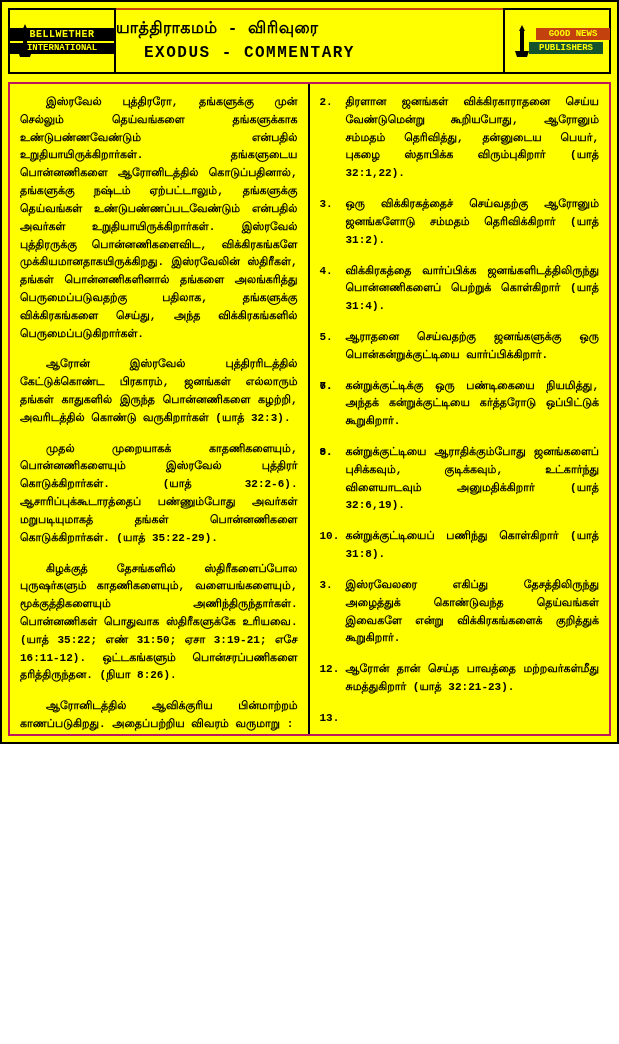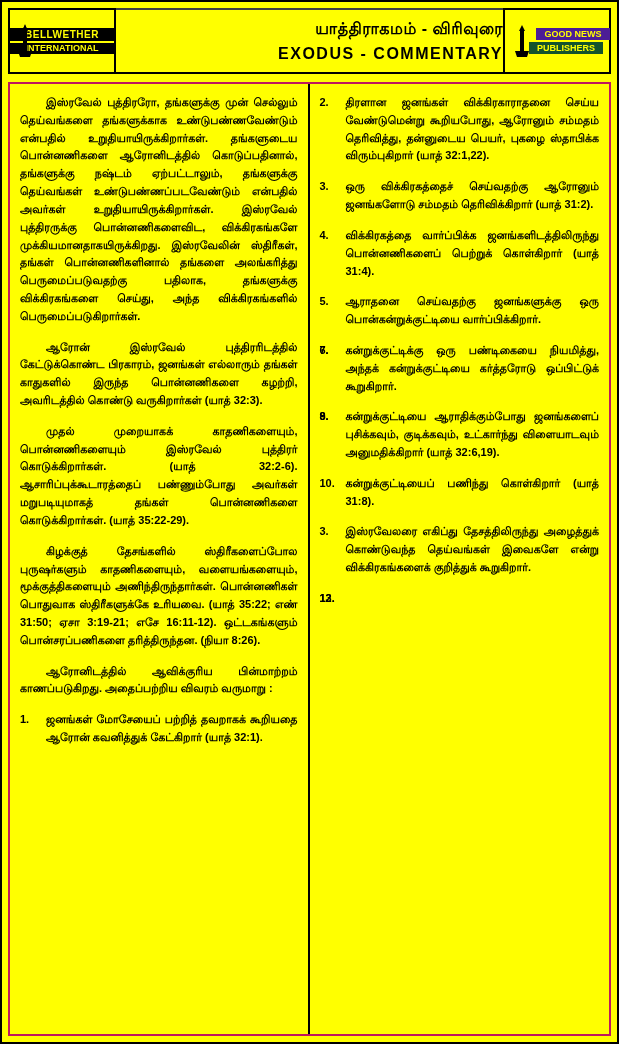--- a/index.html
+++ b/index.html
@@ -3,25 +3,25 @@
 <meta charset="utf-8">
 <style>
   html, body {
     margin: 0;
     padding: 0;
     background: #ffffff;
   }
   .page {
     position: relative;
     width: 619px;
-    height: 1044px;
+    height: 744px;
     background: #ffff00;
     border: 2px solid #000000;
     box-sizing: border-box;
-    font-family: Liberation Sans, sans-serif;
+    font-family: Liberation Mono, monospace;
     overflow: hidden;
   }
 
   
   .header {
     position: absolute;
     left: 6px;
     top: 6px;
     right: 6px;
     height: 66px;
@@ -64,25 +64,25 @@
   .logo-emblem {
     position: absolute;
     left: 4px;
     top: 50%;
     transform: translateY(-50%);
     width: 22px;
     height: 34px;
   }
   .title-box {
     flex: 1;
-    border-top: 2px solid #404040;
+    border-top: 2px solid #c2410c;
     border-bottom: 2px solid #000000;
     display: flex;
     flex-direction: column;
-    align-items: flex-end;
+    align-items: flex-start;
     justify-content: center;
     box-sizing: border-box;
   }
   .title-tamil {
     font-size: 16px;
     font-weight: bold;
     color: #000000;
     letter-spacing: 0.5px;
     line-height: 1.3;
   }
@@ -100,21 +100,21 @@
     border: 2px solid #000000;
     background: #ffff00;
     display: flex;
     flex-direction: column;
     align-items: center;
     justify-content: center;
     box-sizing: border-box;
     position: relative;
   }
   .pub-band {
-    background: #4c1d95;
+    background: #c2410c;
     color: #ffff00;
     font-size: 9px;
     font-weight: bold;
     text-align: center;
     width: 74px;
     padding: 1px 0;
     line-height: 1.15;
     margin-left: 32px;
   }
   .pub-band2 {
@@ -291,20 +291,21 @@
         <li>
           <span class="num">10.</span>
           <span>கன்றுக்குட்டியைப் பணிந்து கொள்கிறார்  (யாத் 31:8).</span>
         </li>
         <li>
           <span class="num">3.</span>
           <span>இஸ்ரவேலரை எகிப்து தேசத்திலிருந்து அழைத்துக் கொண்டுவந்த தெய்வங்கள் இவைகளே என்று விக்கிரகங்களைக் குறித்துக் கூறுகிறார்.</span>
         </li>
         <li>
           <span class="num">12.</span>
+          <span>ஆரோன் தான் செய்த பாவத்தை மற்றவர்கள்மீது சுமத்துகிறார்  (யாத் 32:21-23).</span>
         </li>
         <li>
           <span class="num">13.</span>
         </li>
         <li>
           <span class="num"></span>
           <span></span>
         </li>
       </ol>
     </div>

